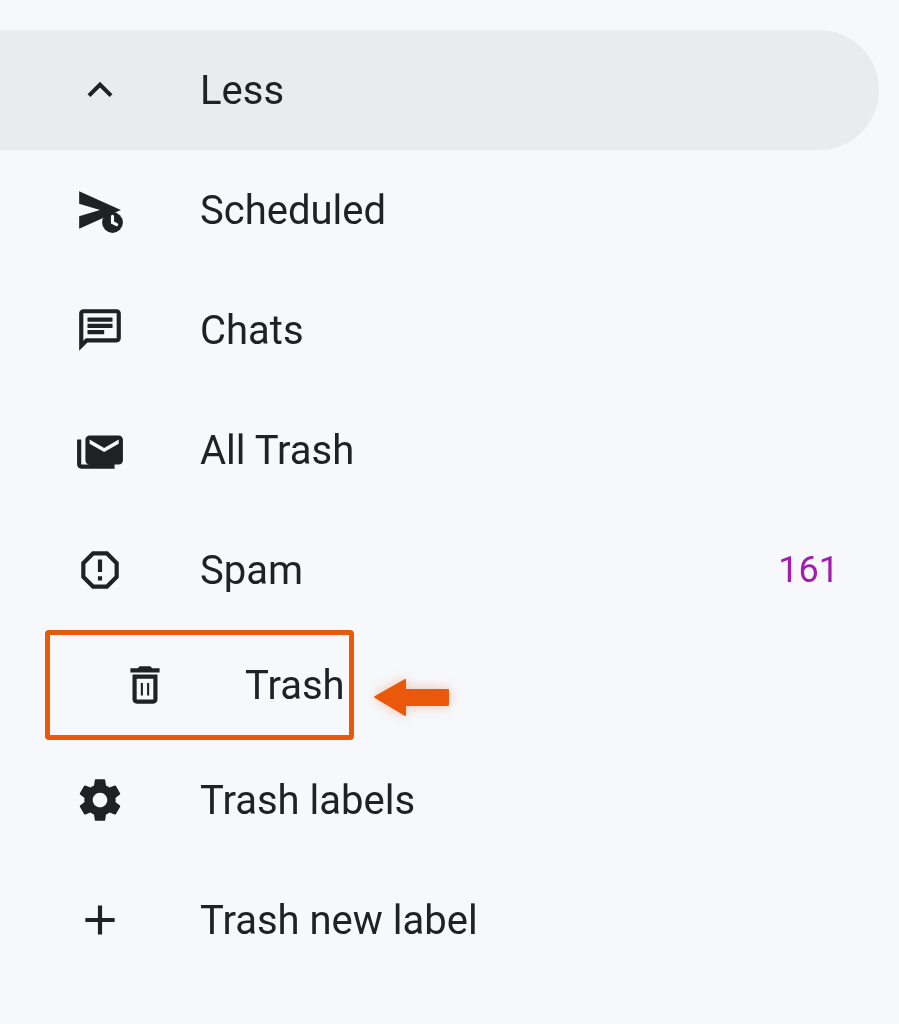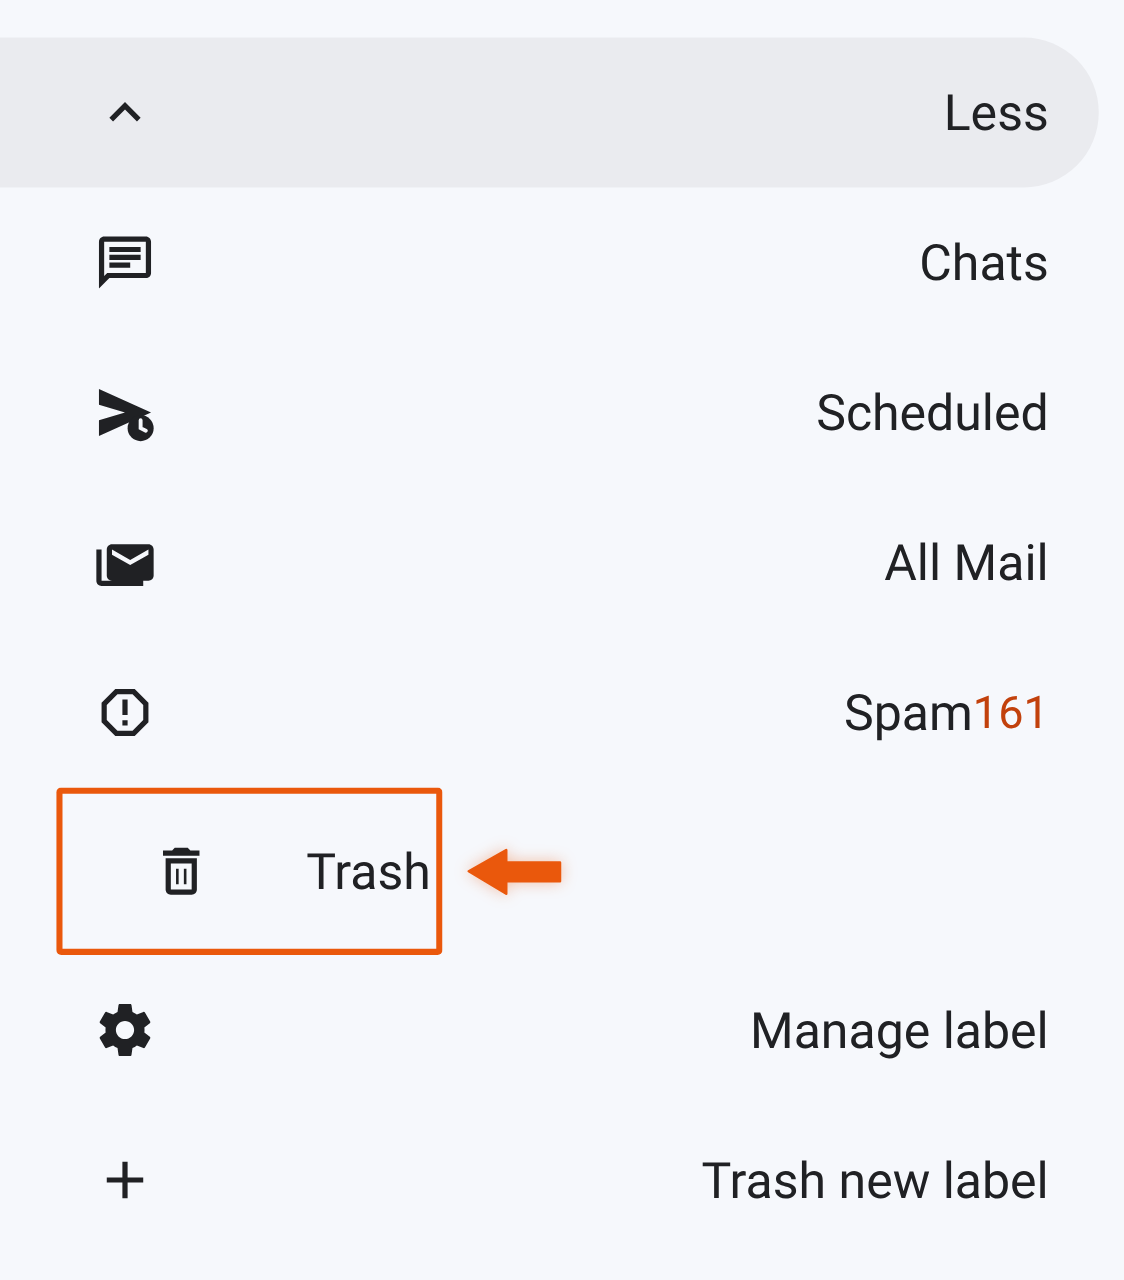--- a/index.html
+++ b/index.html
@@ -17,31 +17,30 @@
     .nav-item {
       display: flex;
       align-items: center;
       height: 120px;
       padding-left: 70px;
       padding-right: 40px;
       cursor: pointer;
       position: relative;
       border-radius: 0 60px 60px 0;
       margin-right: 20px;
-      text-align: right;
     }
     .nav-item.active {
       background: #eaebef;
     }
     .nav-item.highlighted {
       box-shadow: inset 0 0 0 5px #ea580c;
       border-radius: 4px;
       margin-left: 45px;
       margin-right: 545px;
-      height: 134px;
+      height: 110px;
     }
     .icon-wrap {
       width: 60px;
       height: 60px;
       display: flex;
       align-items: center;
       justify-content: center;
       flex-shrink: 0;
     }
     .icon-wrap svg {
@@ -53,21 +52,21 @@
       font-size: 40px;
       color: #202124;
       margin-left: 70px;
       flex: 1;
     }
     .nav-item.bold .nav-label {
       font-weight: 400;
     }
     .nav-count {
       font-size: 36px;
-      color: #c2410c;
+      color: #a21caf;
       font-weight: 400;
     }
     .arrow-annotation {
       position: absolute;
       left: 370px;
       top: 670px;
       pointer-events: none;
     }
     .arrow-annotation svg {
       filter: drop-shadow(0 0 6px rgba(234,88,12,0.35));
@@ -83,44 +82,44 @@
       <svg viewBox="0 0 24 24">
           <path d="M7.41 15.41 12 10.83l4.59 4.58L18 14l-6-6-6 6z"></path>
         </svg>
     </span>
     <span class="nav-label">Less</span>
   </div>
 
   <div class="nav-item">
     <span class="icon-wrap">
       <svg viewBox="0 0 24 24">
-          <path d="M20 2H4c-1.1 0-2 .9-2 2v18l4-4h14c1.1 0 2-.9 2-2V4c0-1.1-.9-2-2-2zm0 14H5.17L4 17.17V4h16v12zM6 6h12v2H6V6zm0 3h12v2H6V9zm0 3h8v2H6v-2z"></path>
-        </svg>
-    </span>
-    <span class="nav-label">Chats</span>
-  </div>
-
-  <div class="nav-item">
-    <span class="icon-wrap">
-      <svg viewBox="0 0 24 24">
           <path d="M2 3v6l10 3-10 3v6l20-9L2 3z"></path>
           <circle cx="18" cy="18" r="5" fill="#202124"></circle>
           <path d="M18 15v3l2 1" stroke="#f6f8fc" stroke-width="1.5" fill="none" stroke-linecap="round"></path>
         </svg>
     </span>
     <span class="nav-label">Scheduled</span>
   </div>
 
   <div class="nav-item">
     <span class="icon-wrap">
       <svg viewBox="0 0 24 24">
+          <path d="M20 2H4c-1.1 0-2 .9-2 2v18l4-4h14c1.1 0 2-.9 2-2V4c0-1.1-.9-2-2-2zm0 14H5.17L4 17.17V4h16v12zM6 6h12v2H6V6zm0 3h12v2H6V9zm0 3h8v2H6v-2z"></path>
+        </svg>
+    </span>
+    <span class="nav-label">Chats</span>
+  </div>
+
+  <div class="nav-item">
+    <span class="icon-wrap">
+      <svg viewBox="0 0 24 24">
           <path d="M21 5H7c-1.1 0-2 .9-2 2v10c0 1.1.9 2 2 2h14c1.1 0 2-.9 2-2V7c0-1.1-.9-2-2-2zm0 4-7 4-7-4V7l7 4 7-4v2zM3 7H1v12c0 1.1.9 2 2 2h16v-2H3V7z"></path>
         </svg>
     </span>
-    <span class="nav-label">All Mail</span>
+    <span class="nav-label">All Trash</span>
   </div>
 
   <div class="nav-item bold">
     <span class="icon-wrap">
       <svg viewBox="0 0 24 24">
           <path d="M15.73 3H8.27L3 8.27v7.46L8.27 21h7.46L21 15.73V8.27L15.73 3zM19 14.9 14.9 19H9.1L5 14.9V9.1L9.1 5h5.8L19 9.1v5.8zM11 7h2v6h-2zm0 8h2v2h-2z"></path>
         </svg>
     </span>
     <span class="nav-label">Spam</span>
     <span class="nav-count">161</span>
@@ -134,21 +133,21 @@
     </span>
     <span class="nav-label">Trash</span>
   </div>
 
   <div class="nav-item">
     <span class="icon-wrap">
       <svg viewBox="0 0 24 24">
           <path d="M19.43 12.98c.04-.32.07-.64.07-.98s-.03-.66-.07-.98l2.11-1.65c.19-.15.24-.42.12-.64l-2-3.46c-.12-.22-.39-.3-.61-.22l-2.49 1c-.52-.4-1.08-.73-1.69-.98l-.38-2.65C14.46 2.18 14.25 2 14 2h-4c-.25 0-.46.18-.49.42l-.38 2.65c-.61.25-1.17.59-1.69.98l-2.49-1c-.23-.09-.49 0-.61.22l-2 3.46c-.13.22-.07.49.12.64l2.11 1.65c-.04.32-.07.65-.07.98s.03.66.07.98l-2.11 1.65c-.19.15-.24.42-.12.64l2 3.46c.12.22.39.3.61.22l2.49-1c.52.4 1.08.73 1.69.98l.38 2.65c.03.24.24.42.49.42h4c.25 0 .46-.18.49-.42l.38-2.65c.61-.25 1.17-.59 1.69-.98l2.49 1c.23.09.49 0 .61-.22l2-3.46c.12-.22.07-.49-.12-.64l-2.11-1.65zM12 15.5c-1.93 0-3.5-1.57-3.5-3.5s1.57-3.5 3.5-3.5 3.5 1.57 3.5 3.5-1.57 3.5-3.5 3.5z"></path>
         </svg>
     </span>
-    <span class="nav-label">Manage label</span>
+    <span class="nav-label">Trash labels</span>
   </div>
 
   <div class="nav-item">
     <span class="icon-wrap">
       <svg viewBox="0 0 24 24">
           <path d="M19 13h-6v6h-2v-6H5v-2h6V5h2v6h6v2z"></path>
         </svg>
     </span>
     <span class="nav-label">Trash new label</span>
   </div>

